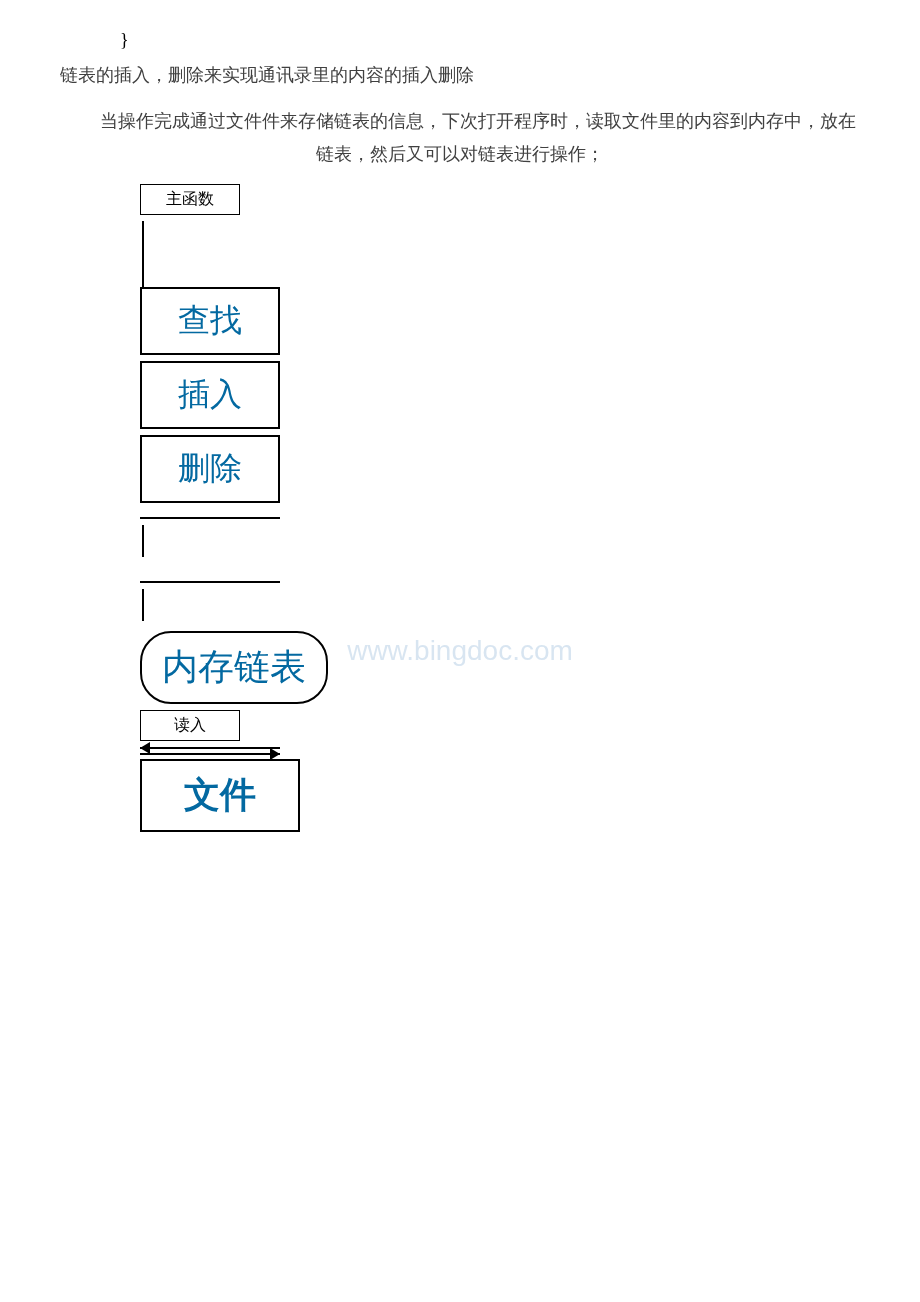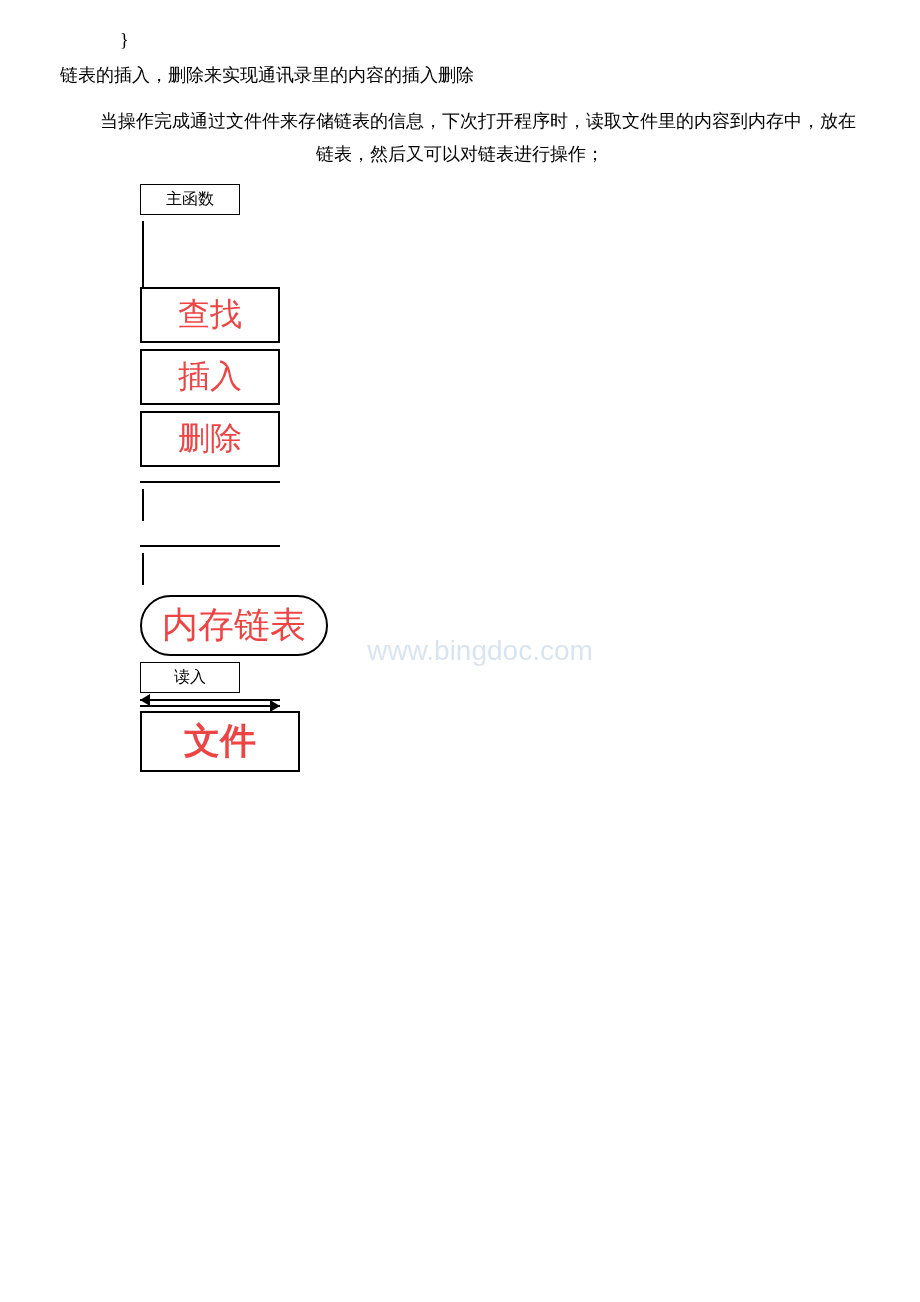--- a/index.html
+++ b/index.html
@@ -21,42 +21,42 @@
       width: 920px;
       min-height: 1302px;
       background: #ffffff;
       padding: 30px 60px;
       position: relative;
     }
 
     .text-block {
       font-size: 18px;
       line-height: 1.8;
-      color: #000000;
+      color: #404040;
       margin-bottom: 8px;
     }
 
     .text-indent {
       text-indent: 2em;
       text-align: center;
     }
 
     .curly-brace {
       font-size: 18px;
       color: #000;
       margin-left: 60px;
       margin-bottom: 8px;
     }
 
     .box {
       border: 2px solid #000000;
-      padding: 4px 20px;
+      padding: 10px 20px;
       font-size: 32px;
       font-family: "SimSun", "宋体", serif;
-      color: #ef4444;
+      color: #0369a1;
       text-align: center;
       min-width: 140px;
       background: #ffffff;
       margin-bottom: 6px;
     }
 
     .box-small {
       border: 1px solid #000000;
       padding: 4px 22px;
       font-size: 16px;
@@ -133,21 +133,20 @@
       position: absolute;
       top: 50%;
       left: 50%;
       transform: translate(-50%, -50%);
       color: rgba(100, 150, 200, 0.25);
       font-size: 28px;
       font-family: Arial, sans-serif;
       white-space: nowrap;
       pointer-events: none;
       z-index: 10;
-      margin-left: 20px;
     }
 
     .section-top {
       margin-bottom: 14px;
     }
 
     .diagram-wrapper {
       position: relative;
       margin-left: 80px;
       display: flex;

